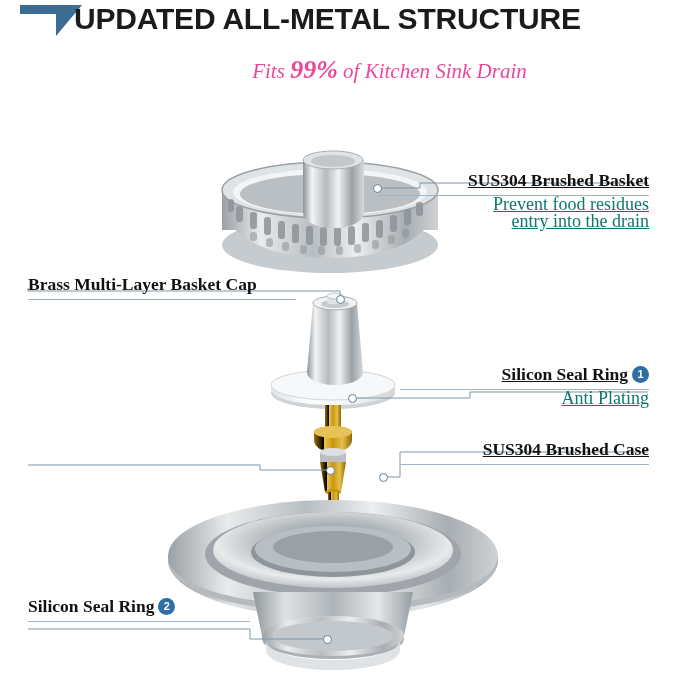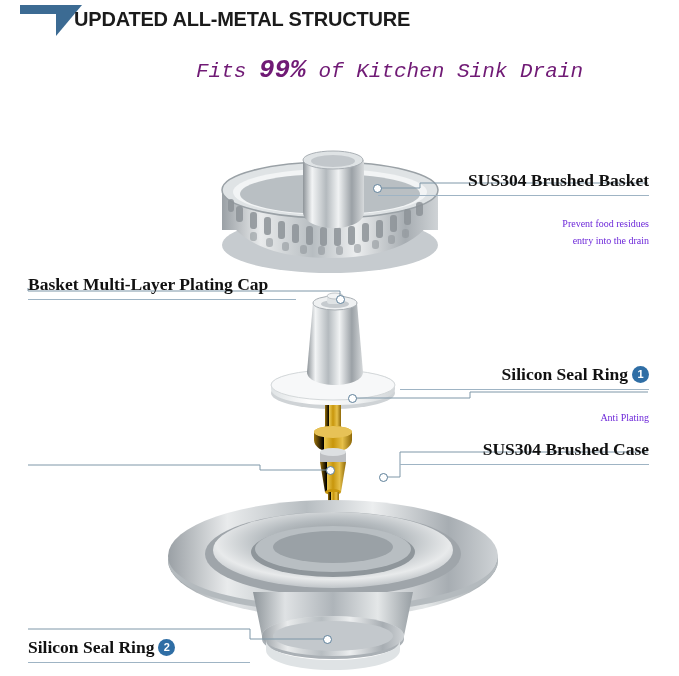--- a/index.html
+++ b/index.html
@@ -12,21 +12,21 @@
   }
   #stage{position:relative;width:679px;height:676px;}
 
   
   .header-title{
     position:absolute;
     left:74px; top:0px;
     width:605px;
     font-family:"Liberation Sans", sans-serif;
     font-weight:bold;
-    font-size:20px;
+    font-size:30px;
     letter-spacing:-0.2px;
     color:#1b1b1b;
     white-space:nowrap;
     line-height:38px;
   }
   .header-mark{
     position:absolute;
     left:20px; top:5px;
     width:62px; height:30px;
   }
@@ -35,24 +35,24 @@
   }
   .header-mark .tri{
     position:absolute;left:36px;top:0;width:0;height:0;
     border-left:26px solid #3c6b93;
     border-bottom:31px solid transparent;
   }
   .subtitle{
     position:absolute;
     left:0; top:55px; width:679px;
     text-align:center;
-    font-family:Liberation Mono, monospace;
+    font-family:Liberation Serif, serif;
     font-style:italic;
     font-size:21px;
-    color:#701a75;
+    color:#ec4899;
     padding-left:100px;
     box-sizing:border-box;
   }
   .subtitle .big{
     font-size:26px;
     font-weight:bold;
     font-style:italic;
   }
 
   
@@ -62,27 +62,27 @@
     font-weight:bold;
     font-size:17.5px;
     color:#111;
     white-space:nowrap;
   }
   .callout .rule{
     height:1px;background:#9fb4c4;margin-top:4px;
   }
   .callout .sub{
     font-family:"Liberation Serif", serif;
-    font-size:10px;
-    color:#6d28d9;
+    font-size:18px;
+    color:#0f766e;
     line-height:17px;
-    margin-top:19px;
+    margin-top:0;
     white-space:nowrap;
   }
-  .callout.right .title,.callout.right .sub{text-align:right;}
+  .callout.right .title,.callout.right .sub{text-align:right;text-decoration:underline;}
   .badge{
     display:inline-block;
     width:17px;height:17px;border-radius:50%;
     background:#2f6ea5;color:#fff;
     font-family:"Liberation Sans", sans-serif;
     font-size:11px;font-weight:bold;
     text-align:center;line-height:17px;
     vertical-align:2px;
     margin-left:4px;
   }
@@ -262,38 +262,38 @@
   <div class="dot" style="left:379px;top:473px;"></div>
   <div class="dot" style="left:323px;top:635px;"></div>
 
   <div class="callout right" style="left:378px;top:170px;width:271px;">
     <div class="title">SUS304 Brushed Basket</div>
     <div class="rule"></div>
     <div class="sub">Prevent food residues<br>entry into the drain</div>
   </div>
 
   <div class="callout" style="left:28px;top:274px;width:268px;">
-    <div class="title">Basket Multi-Layer Plating Cap</div>
+    <div class="title">Brass Multi-Layer Basket Cap</div>
     <div class="rule"></div>
   </div>
 
   <div class="callout right" style="left:400px;top:364px;width:249px;">
     <div class="title">
       <span>Silicon Seal Ring</span><span class="badge">1</span>
     </div>
     <div class="rule"></div>
     <div class="sub">Anti Plating</div>
   </div>
 
 
   <div class="callout right" style="left:400px;top:439px;width:249px;">
     <div class="title">SUS304 Brushed Case</div>
     <div class="rule"></div>
   </div>
 
-  <div class="callout" style="left:28px;top:637px;width:222px;">
+  <div class="callout" style="left:28px;top:596px;width:222px;">
     <div class="title">
       <span>Silicon Seal Ring</span><span class="badge alt">2</span>
     </div>
     <div class="rule"></div>
   </div>
 
 </div>
 
 </body></html>

